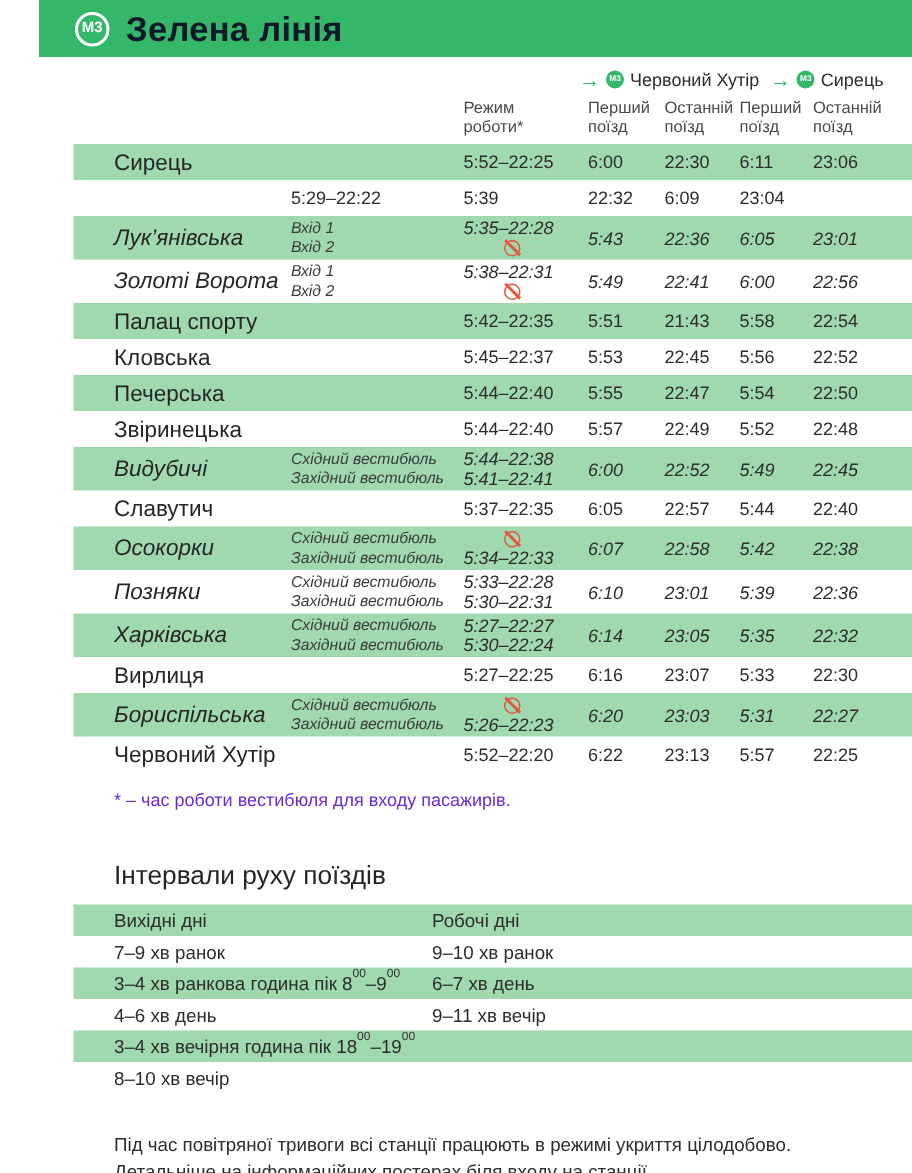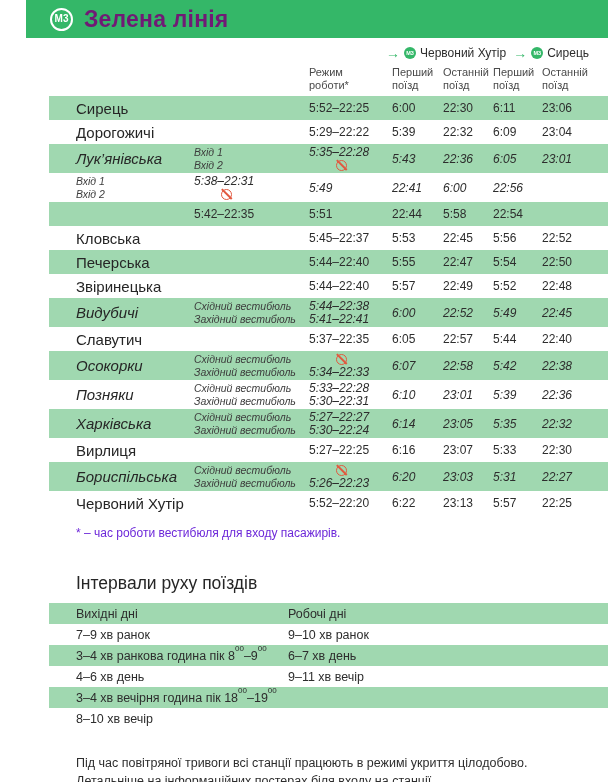--- a/index.html
+++ b/index.html
@@ -13,21 +13,21 @@
   
   .topbar {
     height:38px; background:#34b768; display:flex; align-items:center;
     padding-left:24px; gap:11px;
   }
   .line-badge {
     width:23px; height:23px; border:2px solid #fff; border-radius:50%;
     color:#fff; font-weight:bold; font-size:10px; line-height:1;
     display:flex; align-items:center; justify-content:center; flex:0 0 auto;
   }
-  .topbar h1 { color:#701a75; font-size:23px; font-weight:bold; letter-spacing:.2px; }
+  .topbar h1 { color:#0f172a; font-size:23px; font-weight:bold; letter-spacing:.2px; }
 
   
   .tablewrap { margin:0 23px 0 23px; width:561px; }
   .grid {
     display:grid;
     grid-template-columns:118px 115px 83px 51px 50px 49px 68px;
     padding-left:27px; align-items:center;
   }
   .shade { background:#a0d8b0; }
 
@@ -128,21 +128,20 @@
         <div class="c-entr"></div>
         <div class="c-mode">
           <div class="mode-line">5:52–22:25</div>
         </div>
         <div class="c-time">6:00</div>
         <div class="c-time">22:30</div>
         <div class="c-time">6:11</div>
         <div class="c-time">23:06</div>
       </div>
       <div class="grid srow">
-        <div class="c-station">Дорогожичі</div>
         <div class="c-entr"></div>
         <div class="c-mode">
           <div class="mode-line">5:29–22:22</div>
         </div>
         <div class="c-time">5:39</div>
         <div class="c-time">22:32</div>
         <div class="c-time">6:09</div>
         <div class="c-time">23:04</div>
       </div>
       <div class="grid srow shade tall">
@@ -154,40 +153,42 @@
         <div class="c-mode">
           <div class="mode-line">5:35–22:28</div>
           <div class="mode-line iconline"><span class="no-entry"></span></div>
         </div>
         <div class="c-time">5:43</div>
         <div class="c-time">22:36</div>
         <div class="c-time">6:05</div>
         <div class="c-time">23:01</div>
       </div>
       <div class="grid srow tall">
+        <div class="c-station">Золоті Ворота</div>
         <div class="c-entr">
           <div>Вхід 1</div>
           <div>Вхід 2</div>
         </div>
         <div class="c-mode">
           <div class="mode-line">5:38–22:31</div>
           <div class="mode-line iconline"><span class="no-entry"></span></div>
         </div>
         <div class="c-time">5:49</div>
         <div class="c-time">22:41</div>
         <div class="c-time">6:00</div>
         <div class="c-time">22:56</div>
       </div>
       <div class="grid srow shade">
+        <div class="c-station">Палац спорту</div>
         <div class="c-entr"></div>
         <div class="c-mode">
           <div class="mode-line">5:42–22:35</div>
         </div>
         <div class="c-time">5:51</div>
-        <div class="c-time">22:44</div>
+        <div class="c-time">21:43</div>
         <div class="c-time">5:58</div>
         <div class="c-time">22:54</div>
       </div>
       <div class="grid srow">
         <div class="c-station">Кловська</div>
         <div class="c-entr"></div>
         <div class="c-mode">
           <div class="mode-line">5:45–22:37</div>
         </div>
         <div class="c-time">5:53</div>

